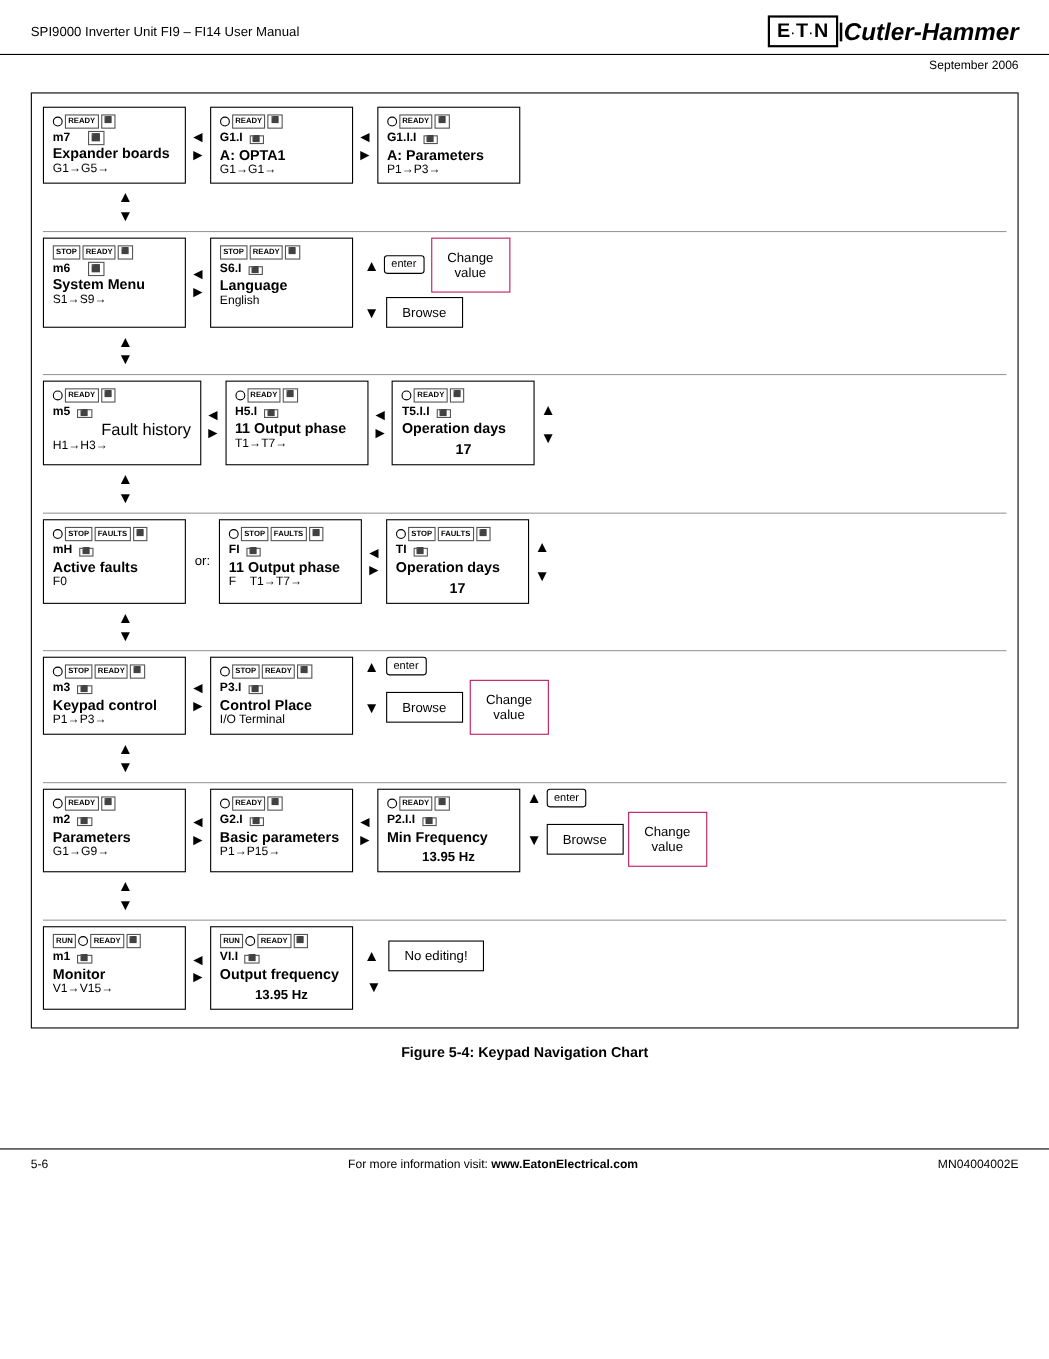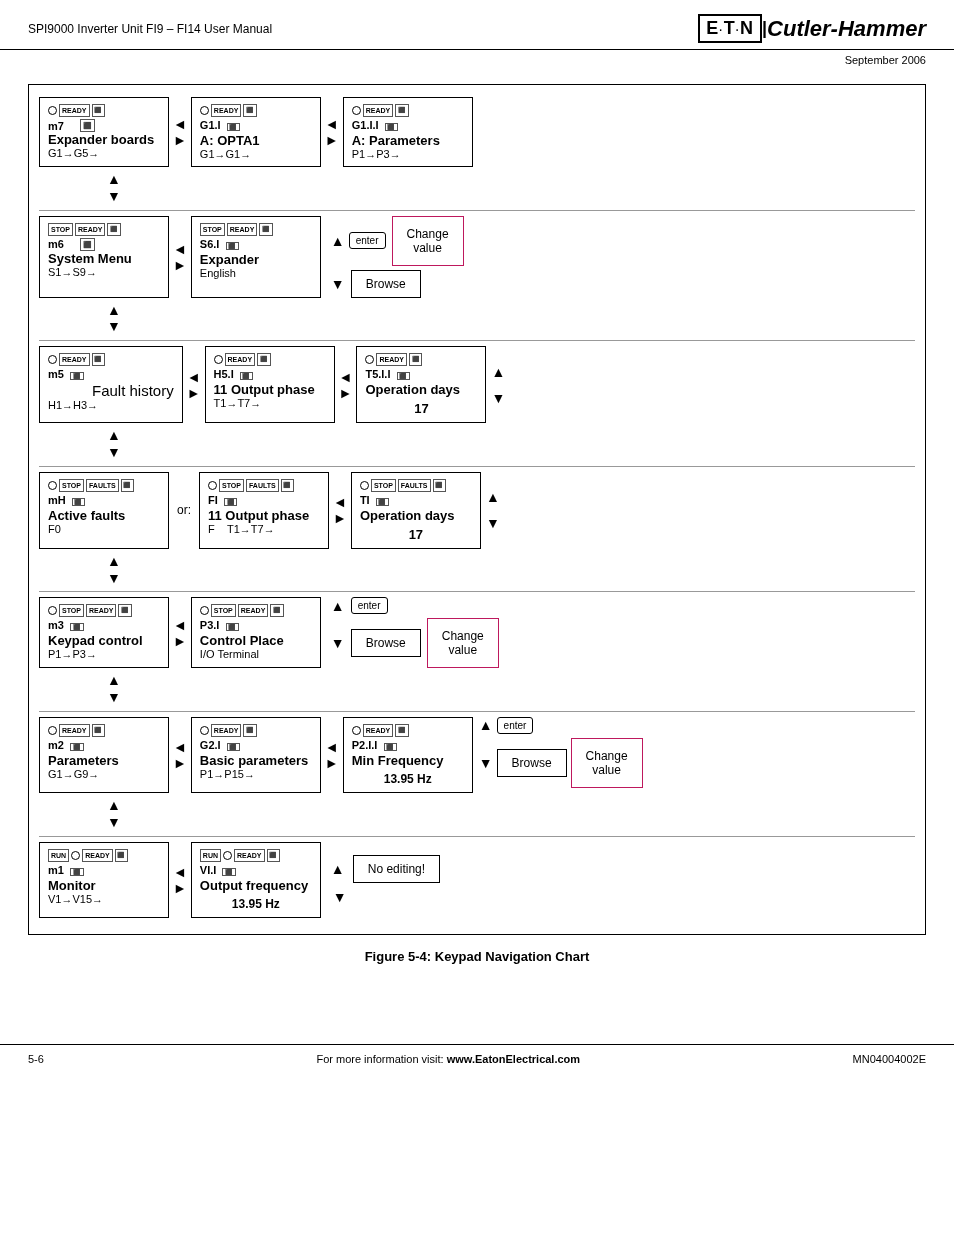--- a/index.html
+++ b/index.html
@@ -187,21 +187,21 @@
 
   <div style="margin-bottom:4px;">
     <div class="full-row">
 
       <div class="menu-block col1">
         <div class="ind-row">
           <span class="ind-circle"></span>
           <span class="ind-box">READY</span>
           <span class="ind-box" style="font-size:6px;">⬛</span>
         </div>
-        <div style="display:flex;align-items:center;gap:16px;">
+        <div style="display:flex;gap:16px;">
           <span style="font-size:11px;font-weight:bold;">m7</span>
           <span class="ind-box">⬛</span>
         </div>
         <div style="font-weight:bold;font-size:13px;">Expander boards</div>
         <div style="font-size:11px;">G1→G5→</div>
       </div>
 
       <div class="horiz-arrows">
         <span>◄</span>
         <span>►</span>
@@ -267,21 +267,21 @@
         <span>►</span>
       </div>
 
       <div class="menu-block col2">
         <div class="ind-row">
           <span class="ind-box">STOP</span>
           <span class="ind-box">READY</span>
           <span class="ind-box" style="font-size:6px;">⬛</span>
         </div>
         <div style="font-size:11px;font-weight:bold;">S6.I &nbsp;<span class="ind-box" style="font-size:6px;">⬛</span></div>
-        <div style="font-weight:bold;font-size:13px;">Expander</div>
+        <div style="font-weight:bold;font-size:13px;">Language</div>
         <div style="font-size:11px;">English</div>
       </div>
 
       <div style="display:flex;flex-direction:column;margin-left:10px;gap:4px;">
         <div style="display:flex;align-items:center;gap:6px;">
           <div style="display:flex;align-items:center;gap:4px;">
             <span style="font-size:14px;">▲</span>
             <span class="enter-box">enter</span>
           </div>
           <div class="change-value-box" style="font-size:12px;">Change<br>value</div>

